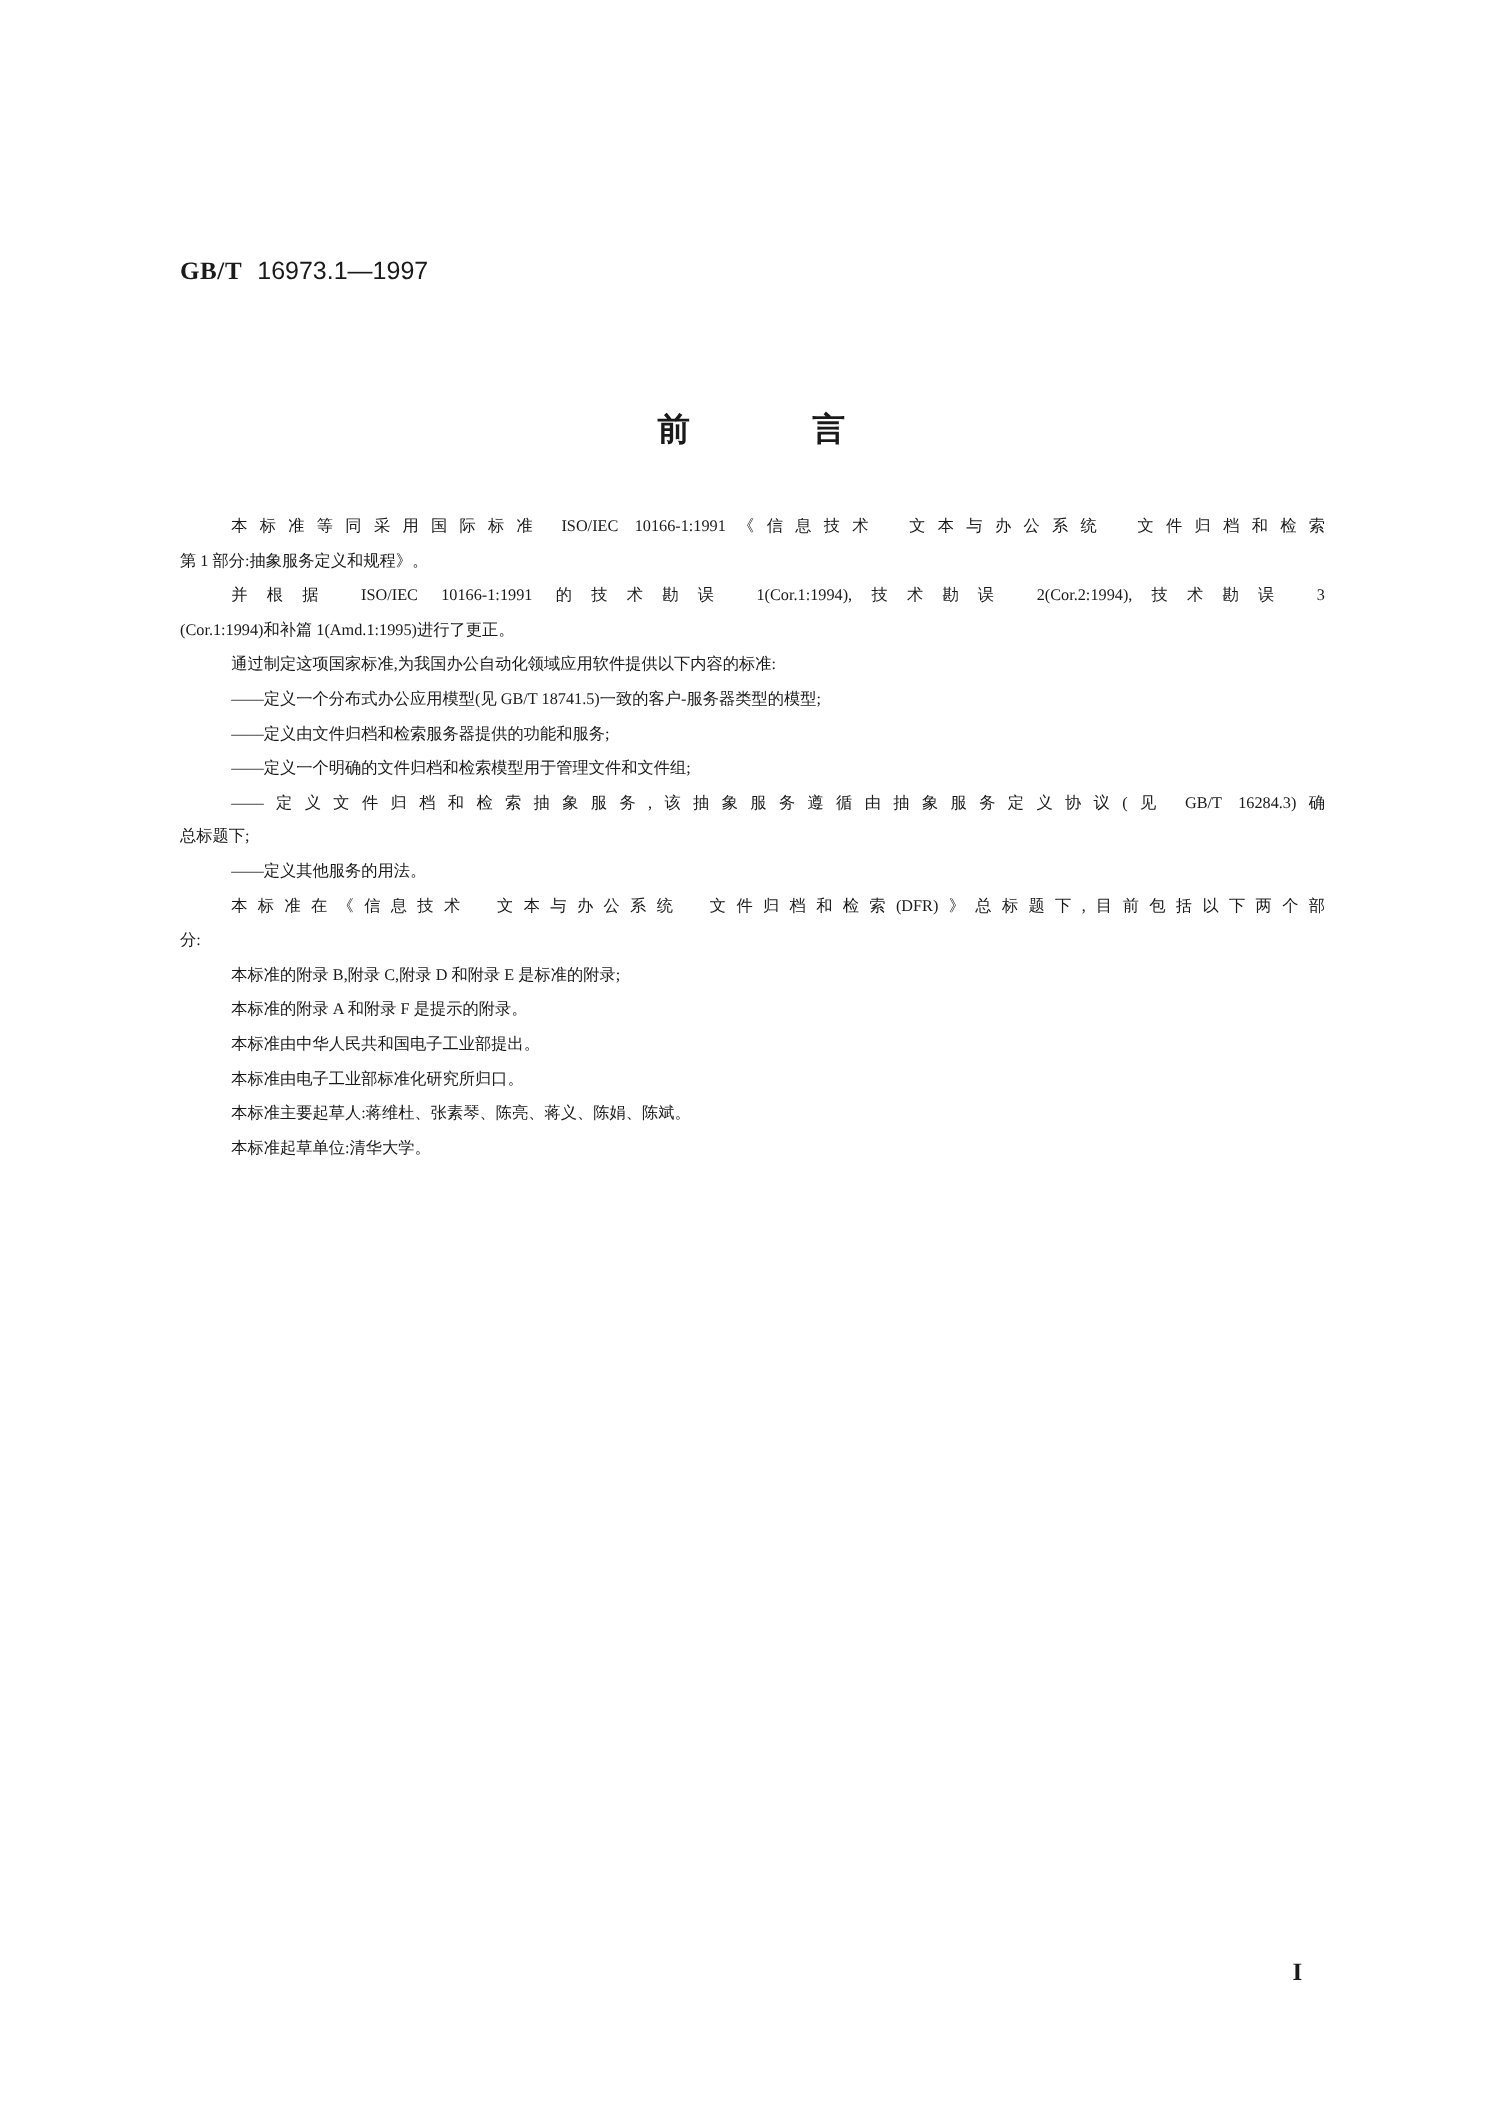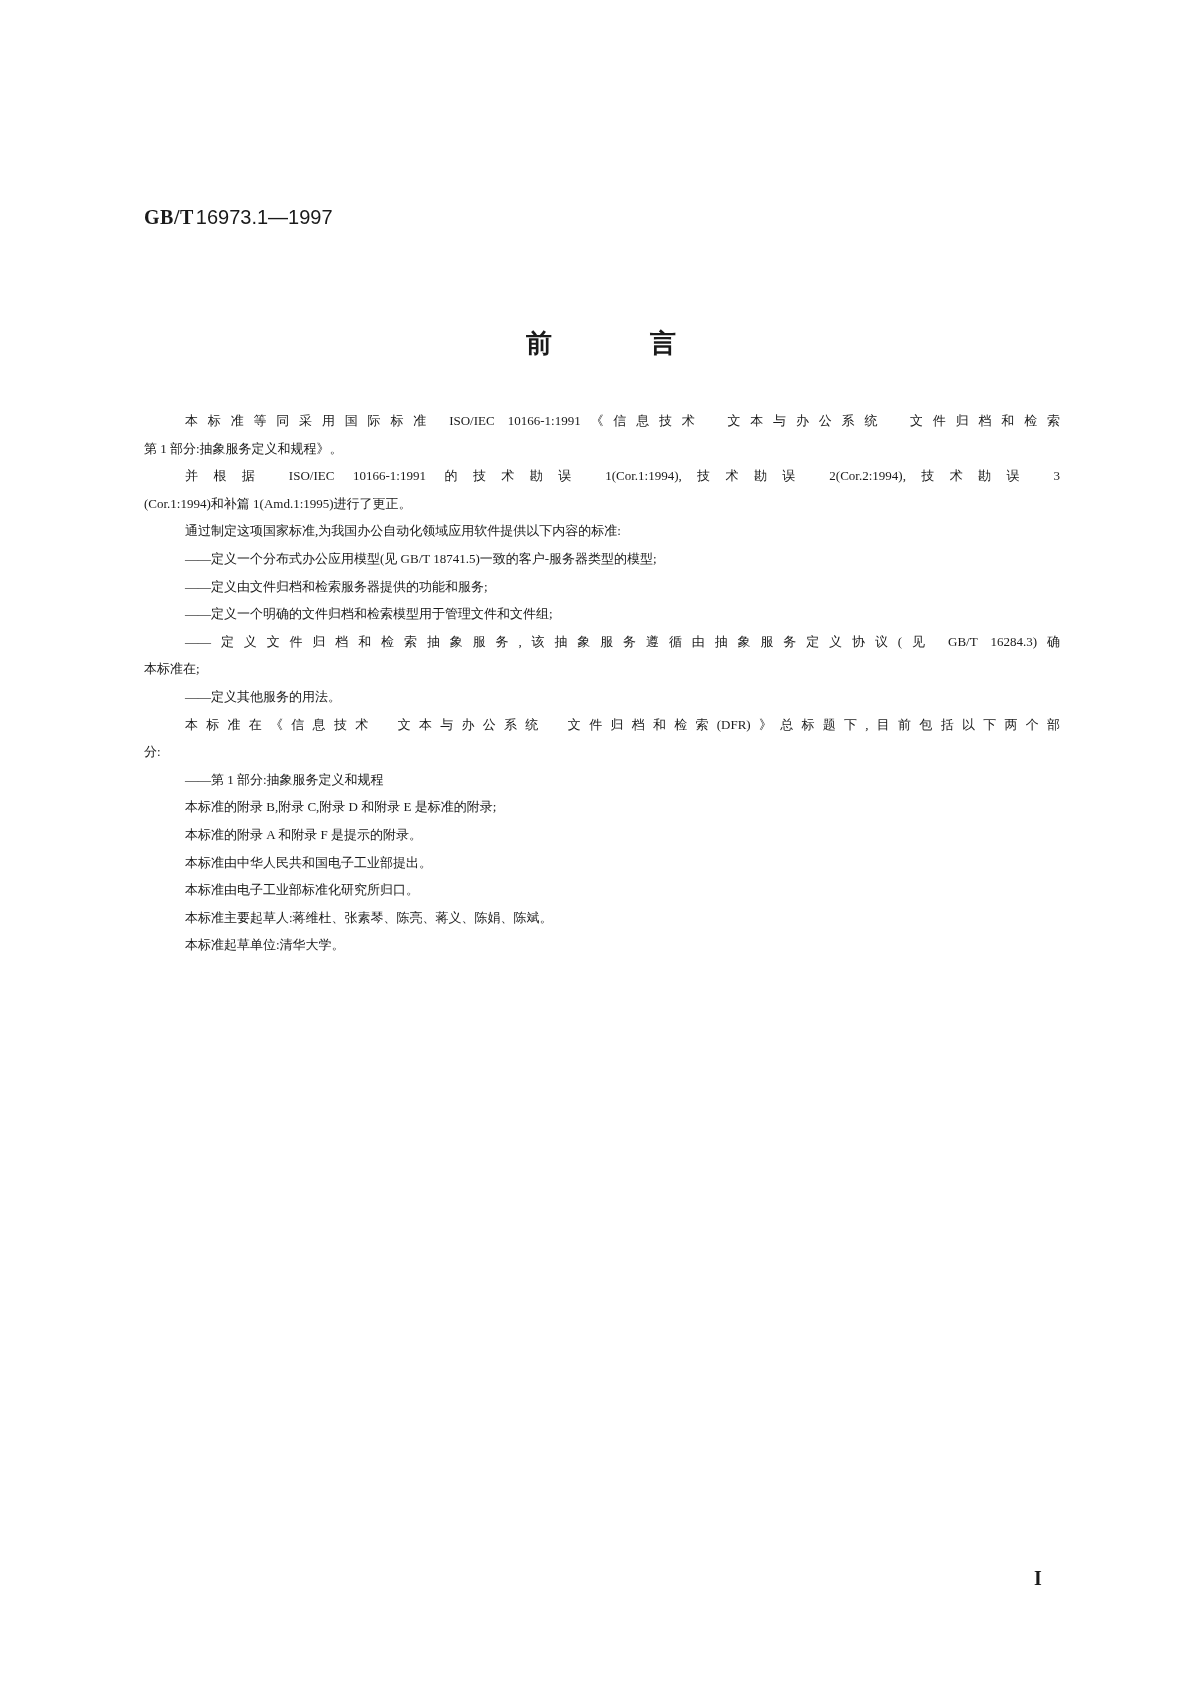--- a/index.html
+++ b/index.html
@@ -24,21 +24,21 @@
   }
   .std-code .prefix {
     font-family: "Liberation Serif", "DejaVu Serif", serif;
     font-weight: bold;
     font-size: 20px;
     letter-spacing: 0.5px;
   }
   .std-code .num {
     font-family: "Liberation Sans", "DejaVu Sans", sans-serif;
     font-size: 20px;
-    margin-left: 2px;
+    margin-left: 12px;
   }
   .title {
     position: absolute;
     left: 0;
     width: 1191px;
     top: 326px;
     text-align: center;
     font-family: "DejaVu Sans", "Liberation Sans", sans-serif;
     font-weight: bold;
     font-size: 26px;
@@ -96,25 +96,24 @@
   <div class="body-text">
     <div class="line indent justify">本标准等同采用国际标准 ISO/IEC 10166-1:1991《信息技术　文本与办公系统　文件归档和检索</div>
     <div class="line">第 1 部分:抽象服务定义和规程》。</div>
     <div class="line indent justify">并根据 ISO/IEC 10166-1:1991 的技术勘误 1(Cor.1:1994),技术勘误 2(Cor.2:1994),技术勘误 3</div>
     <div class="line">(Cor.1:1994)和补篇 1(Amd.1:1995)进行了更正。</div>
     <div class="line indent">通过制定这项国家标准,为我国办公自动化领域应用软件提供以下内容的标准:</div>
     <div class="line indent">——定义一个分布式办公应用模型(见 GB/T 18741.5)一致的客户-服务器类型的模型;</div>
     <div class="line indent">——定义由文件归档和检索服务器提供的功能和服务;</div>
     <div class="line indent">——定义一个明确的文件归档和检索模型用于管理文件和文件组;</div>
     <div class="line indent justify">——定义文件归档和检索抽象服务,该抽象服务遵循由抽象服务定义协议(见 GB/T 16284.3)确</div>
-    <div class="line">本标准在;</div>
+    <div class="line">总标题下;</div>
     <div class="line indent">——定义其他服务的用法。</div>
     <div class="line indent justify">本标准在《信息技术　文本与办公系统　文件归档和检索(DFR)》总标题下,目前包括以下两个部</div>
     <div class="line">分:</div>
-    <div class="line indent">——第 1 部分:抽象服务定义和规程</div>
     <div class="line indent">本标准的附录 B,附录 C,附录 D 和附录 E 是标准的附录;</div>
     <div class="line indent">本标准的附录 A 和附录 F 是提示的附录。</div>
     <div class="line indent">本标准由中华人民共和国电子工业部提出。</div>
     <div class="line indent">本标准由电子工业部标准化研究所归口。</div>
     <div class="line indent">本标准主要起草人:蒋维杜、张素琴、陈亮、蒋义、陈娟、陈斌。</div>
     <div class="line indent">本标准起草单位:清华大学。</div>
   </div>
 
   <div class="page-num">I</div>
 

